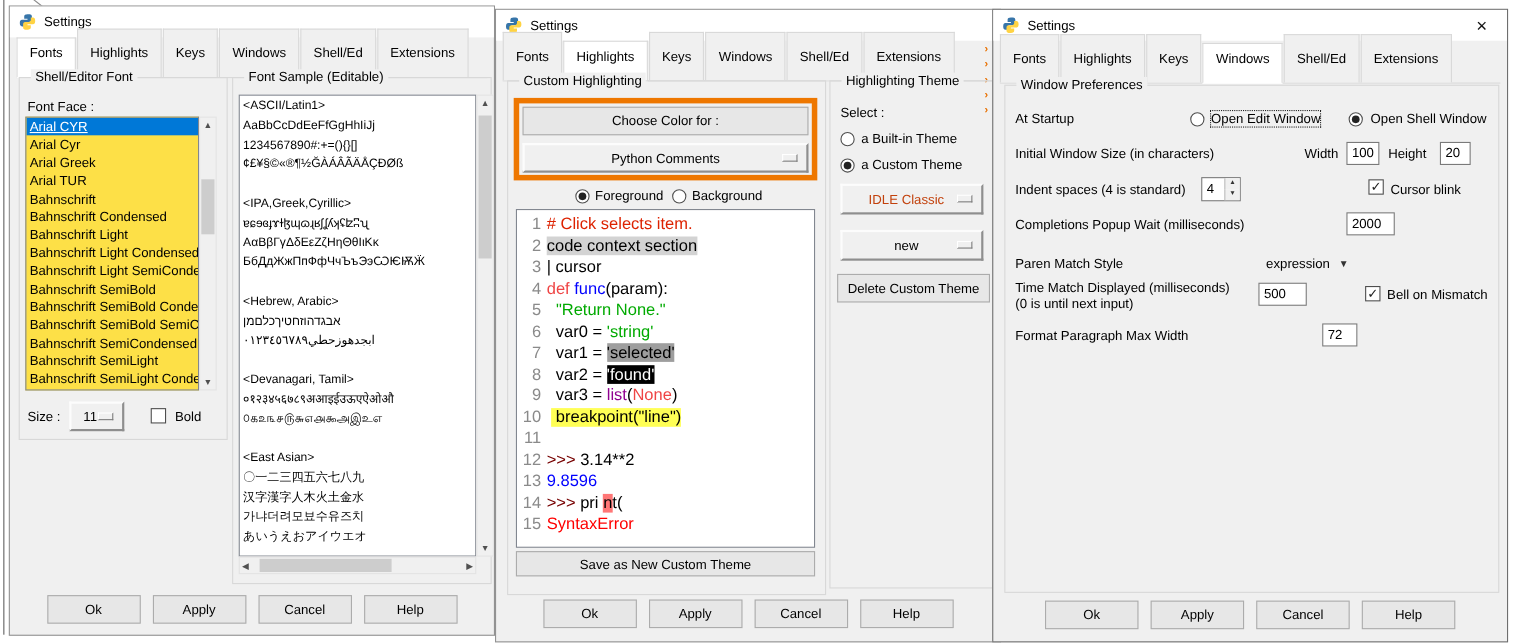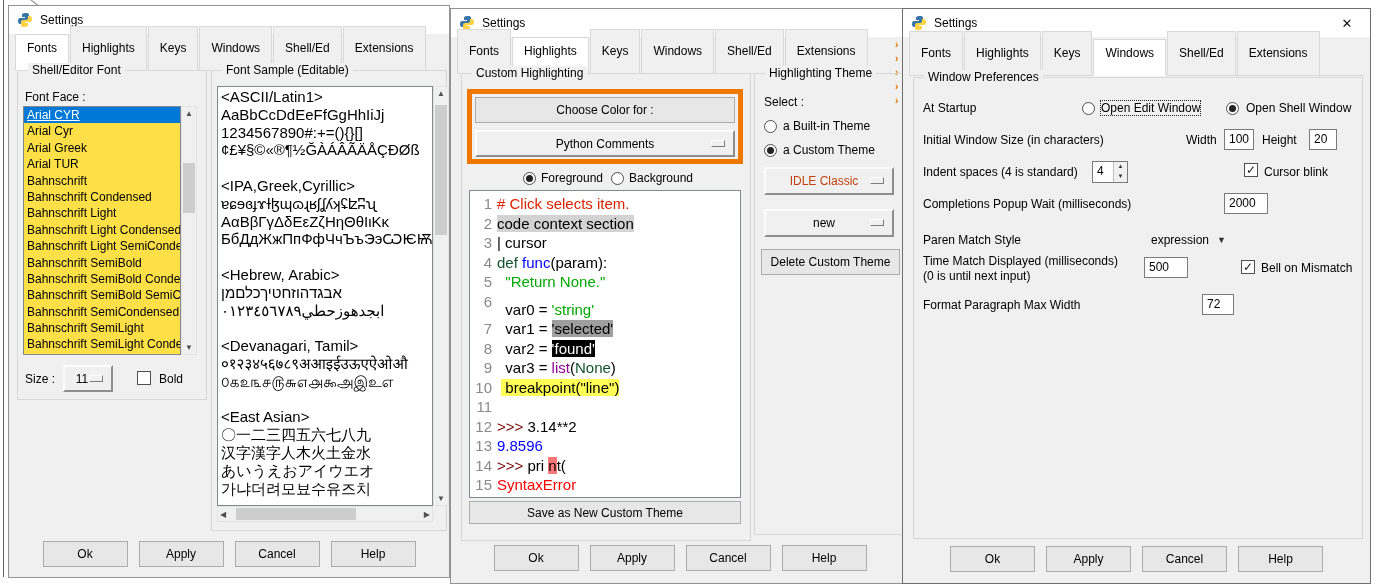--- a/index.html
+++ b/index.html
@@ -25,27 +25,27 @@
   .radio{position:absolute;width:13px;height:13px;border:1px solid #4e4e4e;border-radius:50%;background:#fff;box-sizing:border-box}
   .radio.on::after{content:"";position:absolute;left:2px;top:2px;width:7px;height:7px;border-radius:50%;background:#222}
   .cbox{position:absolute;width:14px;height:14px;border:1px solid #4e4e4e;background:#fff;box-sizing:border-box;font-size:12px;line-height:12px;text-align:center;color:#222}
   .listbox{position:absolute;background:#fde047;border:1px solid #828790;box-sizing:border-box;overflow:hidden}
   .list-item{height:16.4px;line-height:16.4px;padding-left:3px;white-space:nowrap;overflow:hidden}
   .list-item.sel{background:#0078d7;color:#fff;text-decoration:underline}
   .sbar{position:absolute;background:#f0f0f0;border:1px solid #e3e3e3;box-sizing:border-box}
   .sarrow{position:absolute;color:#505050;font-size:8px;text-align:center}
   .sthumb{position:absolute;background:#cdcdcd}
   .samplebox{position:absolute;background:#fff;border:1px solid #828790;box-sizing:border-box;overflow:hidden;
-             font-size:15px;line-height:17.8px;padding:1px 0 0 3px}
+             font-size:11px;line-height:17.8px;padding:1px 0 0 3px}
   .sampleline{min-height:17.8px;white-space:pre}
   .codebox{position:absolute;background:#fff;border:1px solid #828790;box-sizing:border-box;overflow:hidden;
            font-size:15px;line-height:19.5px;padding:3px 0 0 2px}
   .codeline{display:flex;white-space:pre}
   .ln{width:20px;text-align:right;color:#8a8a8a;margin-right:5px;flex:none}
-  .c-comment{color:#dd2200}.c-keyword{color:#14532d}.c-builtin{color:#900090}
+  .c-comment{color:#dd2200}.c-keyword{color:#ef4444}.c-builtin{color:#900090}
   .c-string{color:#00aa00}.c-definition{color:#0000ff}.c-console{color:#770000}
   .c-stdout{color:#0000ff}.c-stderr{color:#ff0000}.c-error{background:#ff7777}
   .c-selected{background:#9e9e9e}.c-found{background:#000;color:#fff}
   .c-break{background:#ffff55}.c-context{background:#d3d3d3}.c-plain{}
   .orangeframe{position:absolute;border:5px solid #ee7700;box-sizing:border-box}
   .focusdots{outline:1px dotted #222}
   .spin{position:absolute;background:#fff;border:1px solid #7a7a7a;box-sizing:border-box}
   .spin .num{position:absolute;left:4px;top:2px}
   .spin .sb{position:absolute;right:0;width:14px;height:50%;background:#f0f0f0;border-left:1px solid #bdbdbd;font-size:6px;line-height:9px;text-align:center;color:#333;box-sizing:border-box}
   .chev{font-size:9px;color:#333}
@@ -126,22 +126,22 @@
       <div class="sampleline">אבגדהוזחטיךכלםמן</div>
       <div class="sampleline">ابجدهوزحطي٠١٢٣٤٥٦٧٨٩</div>
       <div class="sampleline">&nbsp;</div>
       <div class="sampleline">&lt;Devanagari, Tamil&gt;</div>
       <div class="sampleline">०१२३४५६७८९अआइईउऊएऐओऔ</div>
       <div class="sampleline">௦௧௨௩௪௫௬௭௮௯அஇஉஎ</div>
       <div class="sampleline">&nbsp;</div>
       <div class="sampleline">&lt;East Asian&gt;</div>
       <div class="sampleline">〇一二三四五六七八九</div>
       <div class="sampleline">汉字漢字人木火土金水</div>
+      <div class="sampleline">가냐더려모뵤수유즈치</div>
       <div class="sampleline">あいうえおアイウエオ</div>
-      <div class="sampleline">가냐더려모뵤수유즈치</div>
     </div>
   <div class="sbar" style="left:424px;top:80px;width:16px;height:420px">
     <div class="sarrow" style="left:0;right:0;top:2px">▲</div>
     <div class="sthumb" style="left:1px;right:1px;top:18px;height:130px"></div>
     <div class="sarrow" style="left:0;right:0;bottom:2px">▼</div>
   </div>
   <div class="sbar" style="left:208px;top:500px;width:216px;height:16px">
     <div class="sarrow" style="left:2px;top:3px">◀</div>
     <div class="sthumb" style="top:1px;bottom:1px;left:18px;width:120px"></div>
     <div class="sarrow" style="right:2px;top:3px">▶</div>
@@ -193,21 +193,21 @@
   <span class="lbl" style="left:90px;top:162px">Foreground</span>
   <span class="radio" style="left:160px;top:163px"></span>
   <span class="lbl" style="left:178px;top:162px">Background</span>
 
   <div class="codebox" style="left:18px;top:181px;width:272px;height:308px">
       <div class="codeline"><div class="ln">1</div><span style="white-space: pre;"><span class="c-comment"># Click selects item.</span></span></div>
       <div class="codeline"><div class="ln">2</div><span style="white-space: pre;"><span class="c-context">code context section</span></span></div>
       <div class="codeline"><div class="ln">3</div><span style="white-space: pre;"><span class="c-plain">| cursor</span></span></div>
       <div class="codeline"><div class="ln">4</div><span style="white-space: pre;"><span class="c-keyword">def </span><span class="c-definition">func</span><span class="c-plain">(param):</span></span></div>
       <div class="codeline"><div class="ln">5</div><span style="white-space: pre;"><span class="c-plain">  </span><span class="c-string">"Return None."</span></span></div>
-      <div class="codeline"><div class="ln">6</div><span style="white-space: pre; margin-top: 8px;"><span class="c-plain">  var0 = </span><span class="c-string">'string'</span></span></div>
+      <div class="codeline"><div class="ln">6</div><span style="white-space: pre;"><span class="c-plain">  var0 = </span><span class="c-string">'string'</span></span></div>
       <div class="codeline"><div class="ln">7</div><span style="white-space: pre;"><span class="c-plain">  var1 = </span><span class="c-selected">'selected'</span></span></div>
       <div class="codeline"><div class="ln">8</div><span style="white-space: pre;"><span class="c-plain">  var2 = </span><span class="c-found">'found'</span></span></div>
       <div class="codeline"><div class="ln">9</div><span style="white-space: pre;"><span class="c-plain">  var3 = </span><span class="c-builtin">list</span><span class="c-plain">(</span><span class="c-keyword">None</span><span class="c-plain">)</span></span></div>
       <div class="codeline"><div class="ln">10</div><span style="white-space: pre;"><span class="c-plain"> </span><span class="c-break"> breakpoint("line")</span></span></div>
       <div class="codeline"><div class="ln">11</div><span style="white-space: pre;"></span></div>
       <div class="codeline"><div class="ln">12</div><span style="white-space: pre;"><span class="c-console">&gt;&gt;&gt; </span><span class="c-plain">3.14**2</span></span></div>
       <div class="codeline"><div class="ln">13</div><span style="white-space: pre;"><span class="c-stdout">9.8596</span></span></div>
       <div class="codeline"><div class="ln">14</div><span style="white-space: pre;"><span class="c-console">&gt;&gt;&gt; </span><span class="c-plain">pri </span><span class="c-error">n</span><span class="c-plain">t(</span></span></div>
       <div class="codeline"><div class="ln">15</div><span style="white-space: pre;"><span class="c-stderr">SyntaxError</span></span></div>
     </div>

